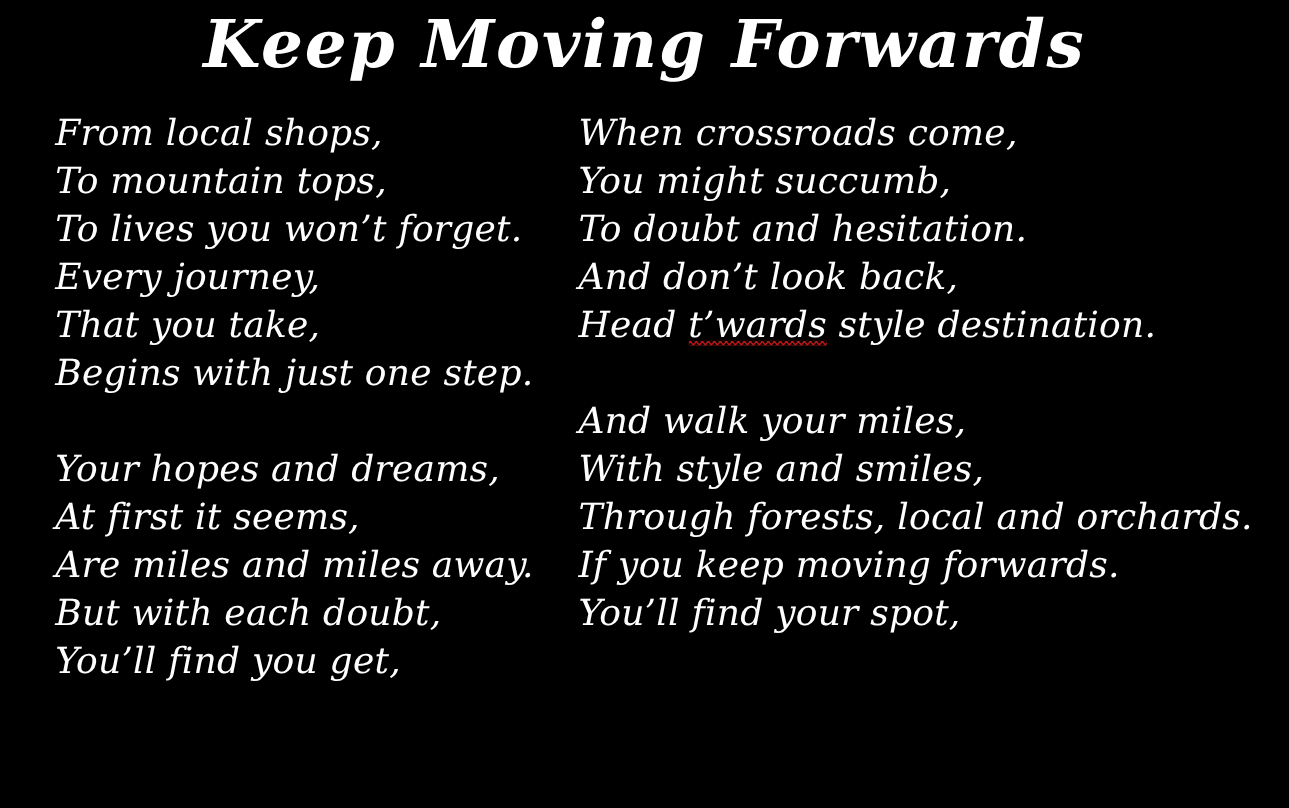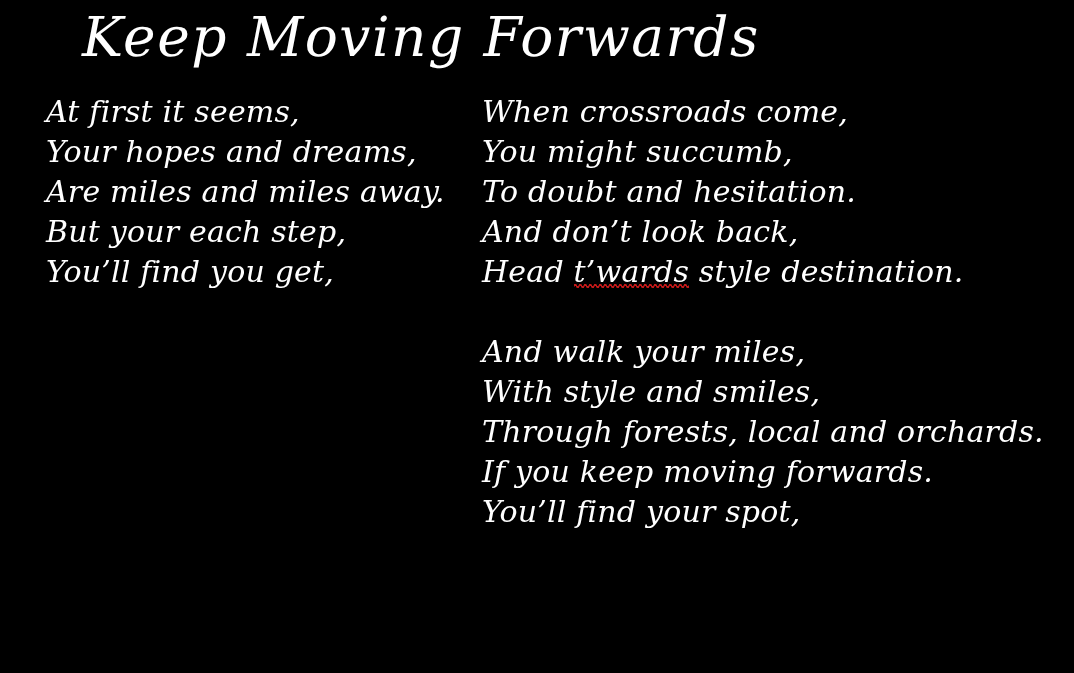--- a/index.html
+++ b/index.html
@@ -26,26 +26,27 @@
 
   
   #title {
     position: absolute;
     left: 82px;
     top: 4px;
     width: 910px;
     font-family: "DejaVu Serif", "Liberation Serif", serif;
     font-size: 55px;
     line-height: 66px;
-    font-weight: 400;
+    font-weight: 700;
     font-style: italic;
     letter-spacing: 1.5px;
     white-space: nowrap;
     color: #ffffff;
     text-rendering: geometricPrecision;
+    text-align: center;
   }
 
   
   #poem {
     position: absolute;
     left: 0;
     top: 92px;
     width: 1074px;
     height: 540px;
   }
@@ -101,26 +102,34 @@
 <body>
 
 <div id="slide">
 
   <div id="title">Keep Moving Forwards</div>
 
   <div id="poem">
 
     <div class="column" id="col-left">
 
+      <div class="stanza">
+        <div class="line">From local shops,</div>
+        <div class="line">To mountain tops,</div>
+        <div class="line">To lives you won’t forget.</div>
+        <div class="line">Every journey,</div>
+        <div class="line">That you take,</div>
+        <div class="line">Begins with just one step.</div>
+      </div>
 
       <div class="stanza">
+        <div class="line">Your hopes and dreams,</div>
         <div class="line">At first it seems,</div>
-        <div class="line">Your hopes and dreams,</div>
         <div class="line">Are miles and miles away.</div>
-        <div class="line">But your each step,</div>
+        <div class="line">But with each doubt,</div>
         <div class="line">You’ll find you get,</div>
       </div>
 
     </div>
 
     <div class="column" id="col-right">
 
       <div class="stanza">
         <div class="line">When crossroads come,</div>
         <div class="line">You might succumb,</div>

